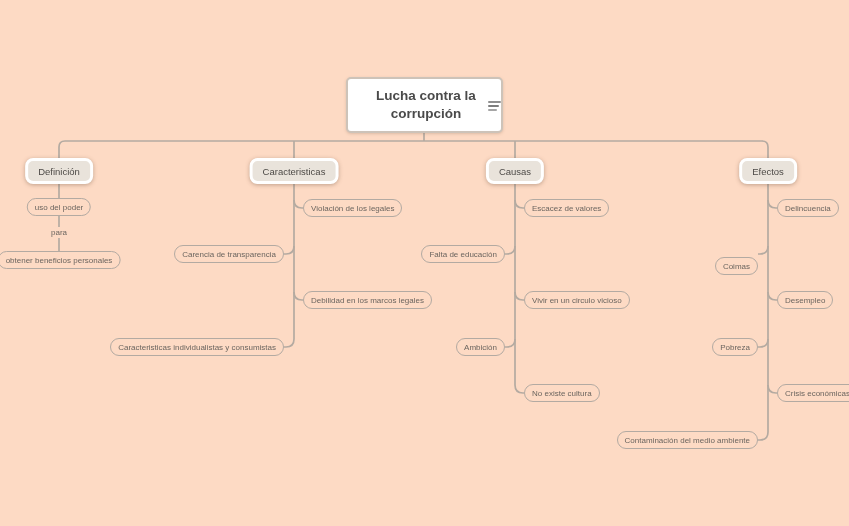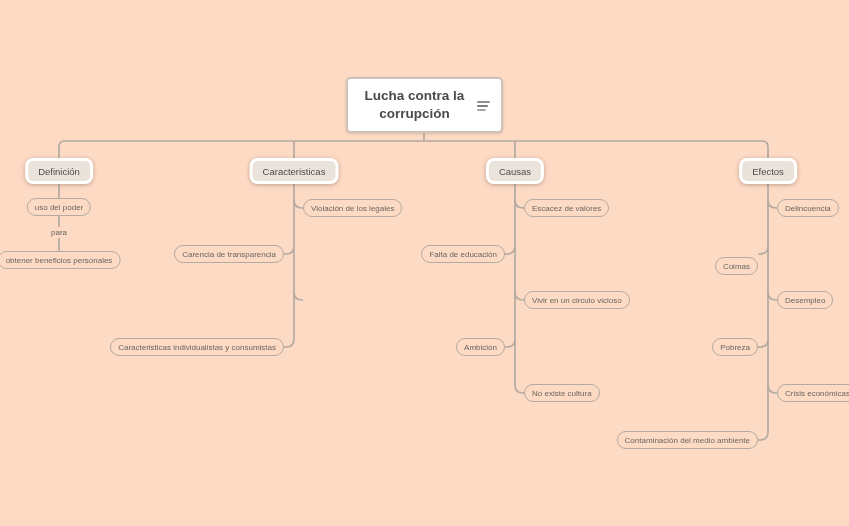--- a/index.html
+++ b/index.html
@@ -16,21 +16,21 @@
 
   .node { position: absolute; z-index: 2; box-sizing: border-box; white-space: nowrap; }
 
   
   .node-root {
     left: 346px; top: 77px; width: 157px; height: 56px;
     background: #ffffff;
     border: 2px solid #cdc3b9;
     border-radius: 5px;
     box-shadow: 0 1px 3px rgba(120,90,70,0.25);
-    display: flex; align-items: center; justify-content: center; gap: 7px;
+    display: flex; align-items: center; justify-content: flex-end; gap: 7px;
   }
   .node-root .root-label {
     font-size: 13.5px; font-weight: bold; color: #4a4a4a;
     line-height: 1.32; text-align: center; white-space: pre-line;
     max-width: 110px; white-space: normal;
   }
   .notes-icon { display: flex; flex-direction: column; gap: 2.5px; margin-top: 2px; cursor: pointer; }
   .notes-icon span { display: block; height: 1.6px; background: #8f8f8f; border-radius: 1px; }
   .notes-icon span:nth-child(1) { width: 13px; }
   .notes-icon span:nth-child(2) { width: 11px; background: #7d7d7d; }
@@ -125,20 +125,23 @@
 
   <div class="node node-branch" style="left:294px;">
     <span>Caracteristicas</span>
   </div>
   <div class="node node-child" style="left:303px; top:199px;">
     <span>Violación de los legales</span>
   </div>
   <div class="node node-child" style="right:565px; top:245px;">
     <span>Carencia de transparencia</span>
   </div>
+  <div class="node node-child" style="left:303px; top:291px;">
+    <span>Debilidad en los marcos legales</span>
+  </div>
   <div class="node node-child" style="right:565px; top:338px;">
     <span>Caracteristicas individualistas y consumistas</span>
   </div>
 
   <div class="node node-branch" style="left:515px;">
     <span>Causas</span>
   </div>
   <div class="node node-child" style="left:524px; top:199px;">
     <span>Escacez de valores</span>
   </div>

